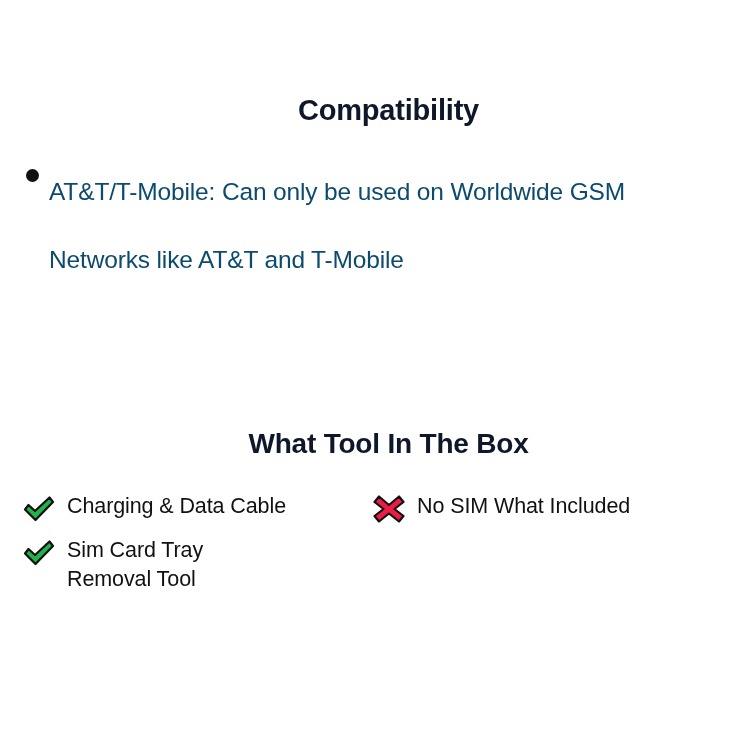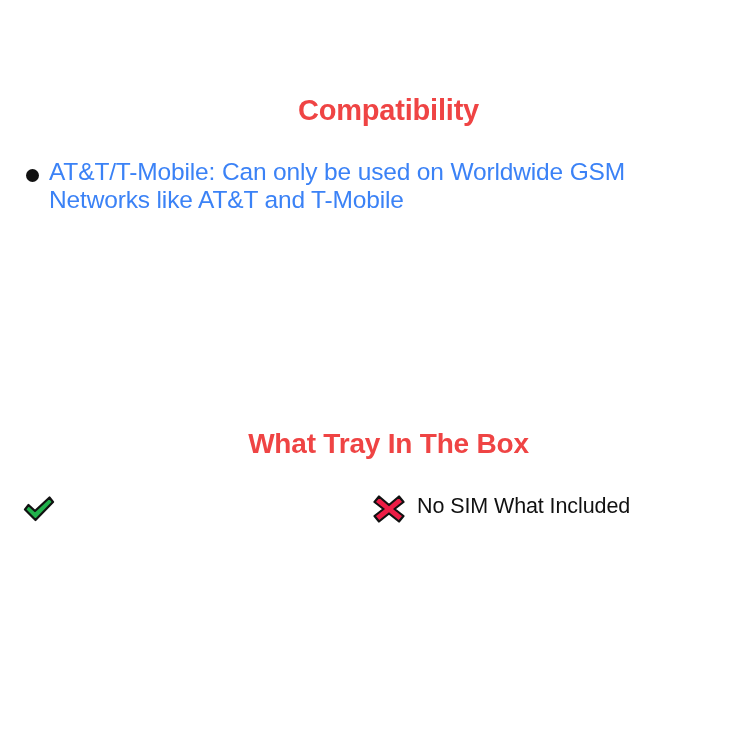--- a/index.html
+++ b/index.html
@@ -19,21 +19,21 @@
     width: 750px;
     height: 750px;
     background: #ffffff;
     overflow: hidden;
   }
 
   
   .heading {
     text-align: center;
     font-weight: bold;
-    color: #ef4444;
+    color: #0f172a;
     letter-spacing: -0.2px;
     padding-left: 27px;
   }
   .heading-compat {
     position: absolute;
     left: 0;
     right: 0;
     top: 93px;
     font-size: 29px;
     line-height: 34px;
@@ -64,22 +64,22 @@
     width: 13px;
     height: 13px;
     border-radius: 50%;
     background: #111111;
     margin-top: 11px;
     margin-right: 10px;
   }
   .compat-text {
     flex: 1 1 auto;
     font-size: 24.5px;
-    line-height: 28px;
-    color: #3b82f6;
+    line-height: 68px;
+    color: #0c4a6e;
     text-indent: 0;
     white-space: pre-line;
     letter-spacing: -0.15px;
   }
 
   
   .box-grid {
     position: absolute;
     left: 0;
     top: 492px;
@@ -126,34 +126,44 @@
 
     <div class="compat-item">
       <span class="bullet-dot"></span>
       <span class="compat-text">AT&amp;T/T-Mobile: Can only be used on Worldwide GSM
  Networks like AT&amp;T and T-Mobile</span>
     </div>
 
 
   </div>
 
-  <div class="heading heading-box">What Tray In The Box</div>
+  <div class="heading heading-box">What Tool In The Box</div>
 
   <div class="box-grid">
 
     <div class="box-col box-col-left">
 
       <div class="box-item">
         <span class="icon">
           <svg viewBox="0 0 34 30" xmlns="http://www.w3.org/2000/svg">
             <path d="M3 15.5 L6.5 11 L13 17 L27.5 3.5 L31 8 L13.5 26 Z" fill="#22b14c" stroke="#111111" stroke-width="2.2" stroke-linejoin="round"></path>
           </svg>
         </span>
+        <span class="box-label">Charging &amp; Data Cable</span>
       </div>
 
+      <div class="box-item">
+        <span class="icon">
+          <svg viewBox="0 0 34 30" xmlns="http://www.w3.org/2000/svg">
+            <path d="M3 15.5 L6.5 11 L13 17 L27.5 3.5 L31 8 L13.5 26 Z" fill="#22b14c" stroke="#111111" stroke-width="2.2" stroke-linejoin="round"></path>
+          </svg>
+        </span>
+        <span class="box-label">Sim Card Tray
+Removal Tool</span>
+      </div>
 
     </div>
 
     <div class="box-col box-col-right">
 
       <div class="box-item">
         <span class="icon">
           <svg viewBox="0 0 34 30" xmlns="http://www.w3.org/2000/svg">
             <path d="M7 2.5 L17 11 L27 2.5 L31.5 8 L22.5 15 L31.5 22 L27 27.5 L17 19.5 L7 27.5 L2.5 22 L11.5 15 L2.5 8 Z" fill="#ed1c45" stroke="#111111" stroke-width="2.2" stroke-linejoin="round"></path>
           </svg>

